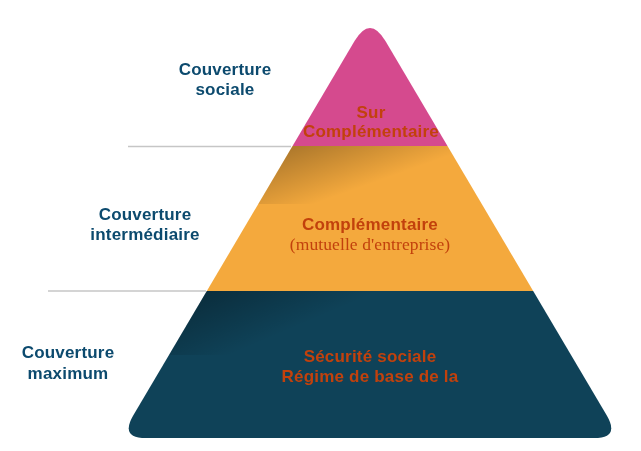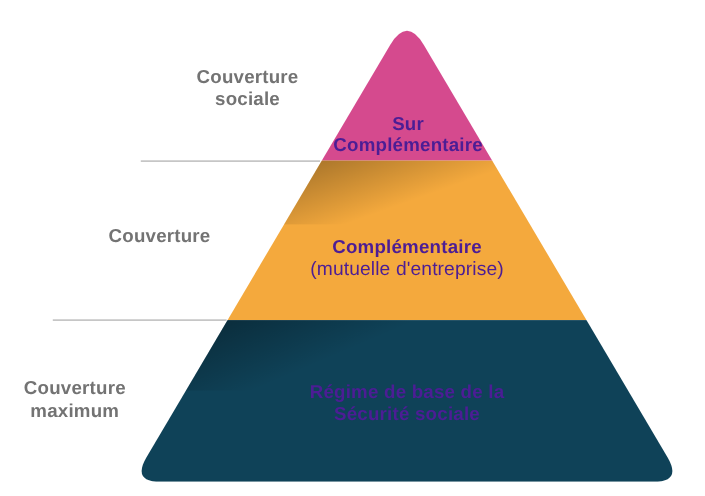--- a/index.html
+++ b/index.html
@@ -8,40 +8,40 @@
     width:641px; height:451px;
     background:#ffffff;
     overflow:hidden;
     font-family:"Liberation Sans","DejaVu Sans",sans-serif;
   }
   .pyramid-svg { position:absolute; left:0; top:0; }
   .coverage-label {
     position:absolute;
     transform:translateX(-50%);
     text-align:center;
-    color:#737373;
+    color:#0c4a6e;
     font-weight:700;
     font-size:17px;
     line-height:20px;
     letter-spacing:0.2px;
     white-space:nowrap;
   }
   .slice-text {
     position:absolute;
     transform:translateX(-50%);
     text-align:center;
-    color:#4c1d95;
+    color:#c2410c;
     font-weight:700;
     font-size:17px;
     line-height:19px;
     letter-spacing:0.2px;
     white-space:nowrap;
   }
   .slice-text.mid { line-height:19.5px; }
-  .slice-text .light { font-weight:400; font-size:17.5px; letter-spacing:0.1px; }
+  .slice-text .light { font-weight:400; font-size:17.5px; letter-spacing:0.1px;font-family:Liberation Serif, serif; }
   #label-maximum      { left:225px; top:60px; }
   #label-intermediaire{ left:145px; top:205px; }
   #label-minimum      { left:68px;  top:342px; line-height:21px; }
   #slice-top-text     { left:371px; top:103px; }
   #slice-middle-text  { left:370px; top:215px; }
   #slice-bottom-text  { left:370px; top:347px; line-height:19.5px; }
 </style>
 </head>
 <body>
 
@@ -74,35 +74,36 @@
     <line x1="48" y1="291" x2="206" y2="291" stroke-width="1.5" stroke="#c6c6c6"></line>
   </svg>
 
   <div id="label-maximum" class="coverage-label">
     <div>Couverture</div>
     <div>sociale</div>
   </div>
 
   <div id="label-intermediaire" class="coverage-label">
     <div>Couverture</div>
+    <div>intermédiaire</div>
   </div>
 
   <div id="label-minimum" class="coverage-label">
     <div>Couverture</div>
     <div>maximum</div>
   </div>
 
   <div id="slice-top-text" class="slice-text">
     <div>Sur</div>
     <div>Complémentaire</div>
   </div>
 
   <div id="slice-middle-text" class="slice-text mid">
     <div>Complémentaire</div>
     <div class="light">(mutuelle d'entreprise)</div>
   </div>
 
   <div id="slice-bottom-text" class="slice-text">
+    <div>Sécurité sociale</div>
     <div>Régime de base de la</div>
-    <div>Sécurité sociale</div>
   </div>
 
 </div>
 
 </body></html>

